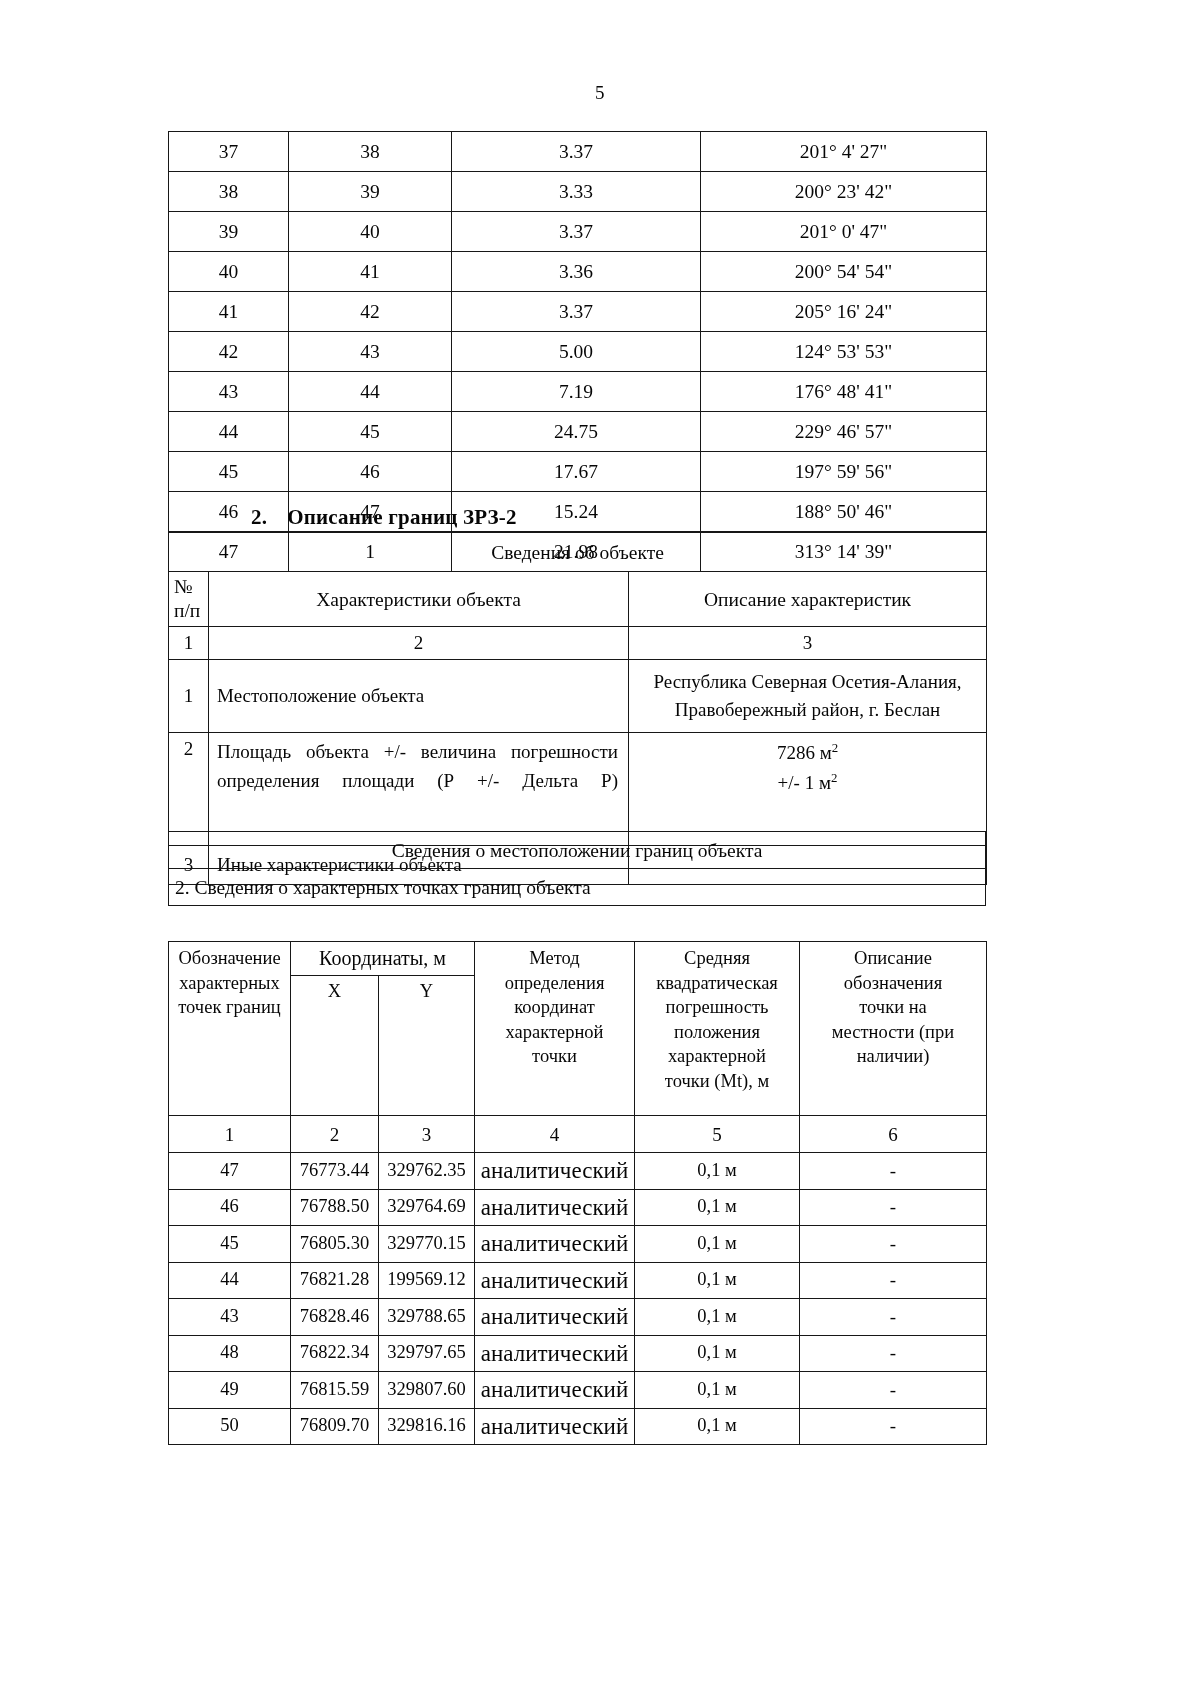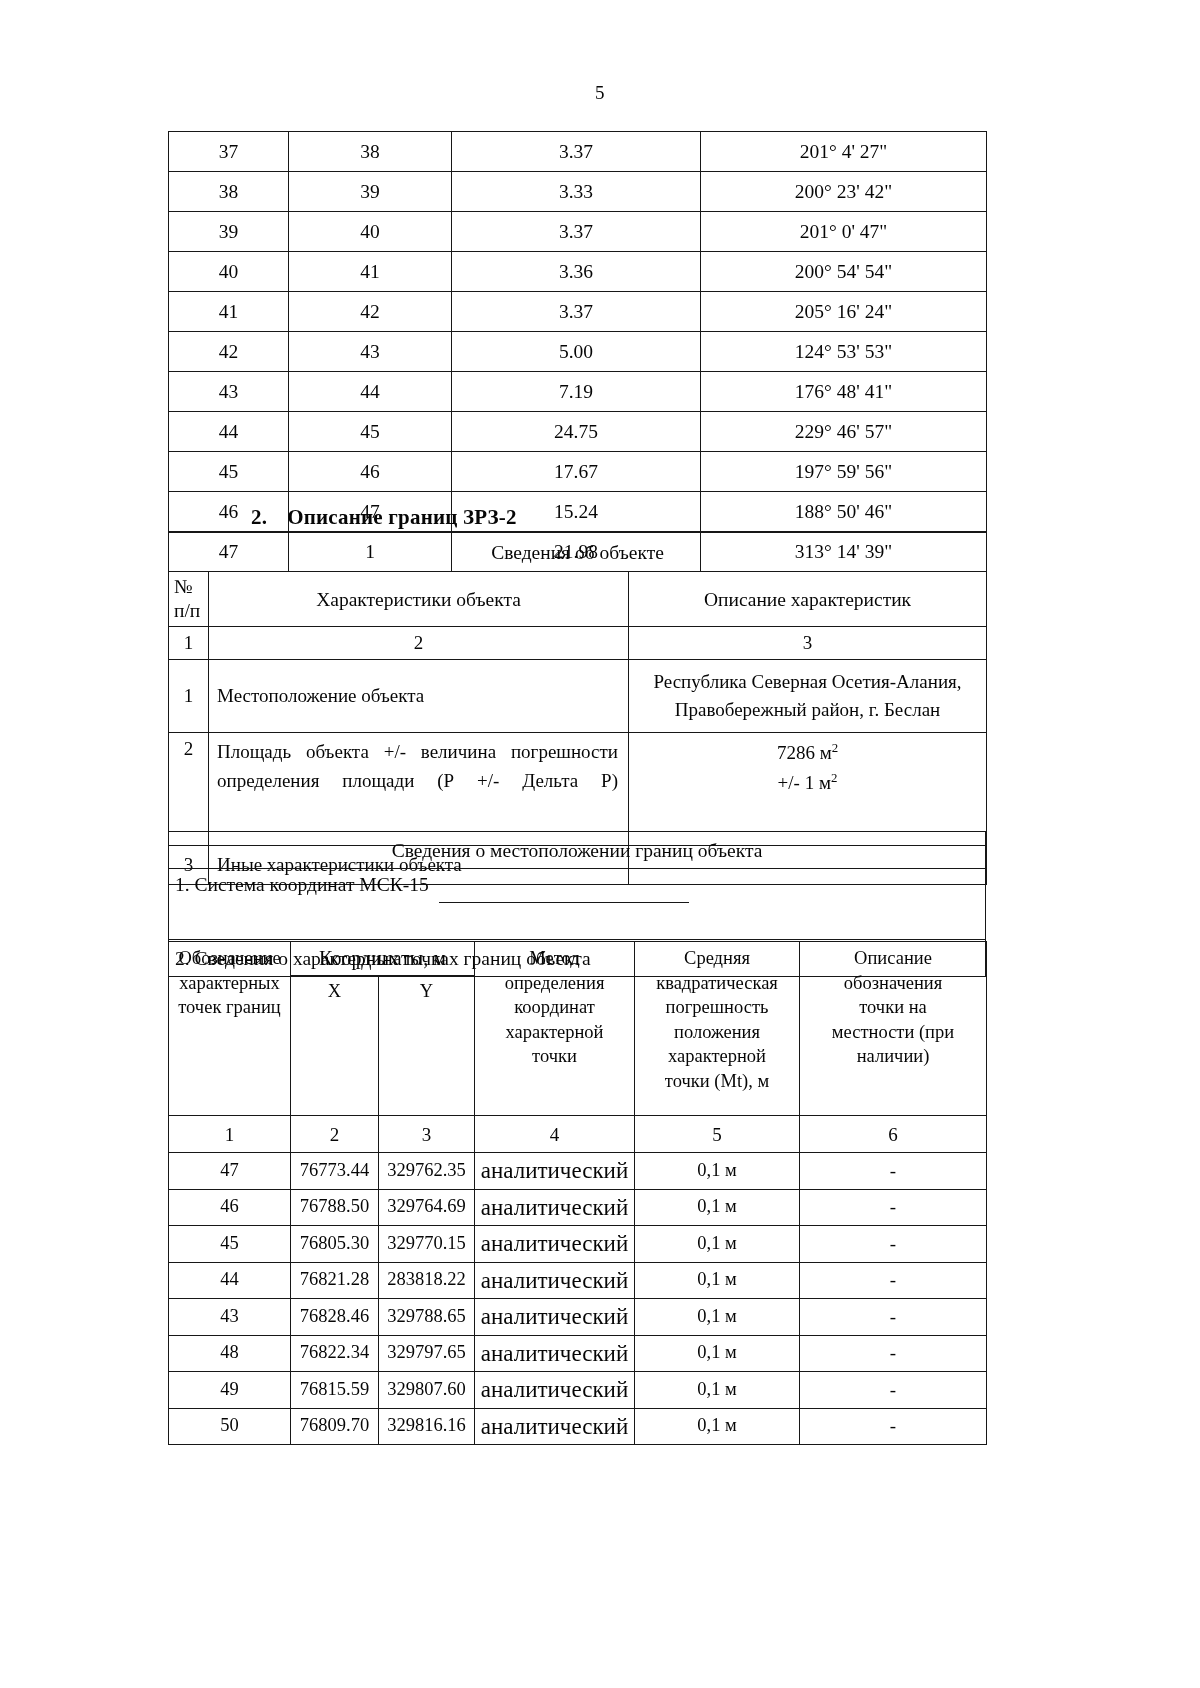--- a/index.html
+++ b/index.html
@@ -311,26 +311,20 @@
       </tr>
     </tbody>
   </table>
 
   <table class="tbl-coordsys">
     <tbody>
       <tr>
         <td class="banner">Сведения о местоположении границ объекта</td>
       </tr>
       <tr>
-        <td class="csline">
-          <span>1. Система координат МСК-15</span>
-          <span class="underline-deco"></span>
-        </td>
-      </tr>
-      <tr>
         <td class="ptline">2. Сведения о характерных точках границ объекта</td>
       </tr>
     </tbody>
   </table>
 
   <table class="tbl-points">
     <colgroup>
       <col class="p-des">
         <col class="p-x">
         <col class="p-y">
@@ -403,21 +397,21 @@
           <td>45</td>
           <td>76805.30</td>
           <td>329770.15</td>
           <td class="cell-method">аналитический</td>
           <td>0,1 м</td>
           <td class="cell-dash">-</td>
         </tr>
         <tr>
           <td>44</td>
           <td>76821.28</td>
-          <td>283818.22</td>
+          <td>199569.12</td>
           <td class="cell-method">аналитический</td>
           <td>0,1 м</td>
           <td class="cell-dash">-</td>
         </tr>
         <tr>
           <td>43</td>
           <td>76828.46</td>
           <td>329788.65</td>
           <td class="cell-method">аналитический</td>
           <td>0,1 м</td>

